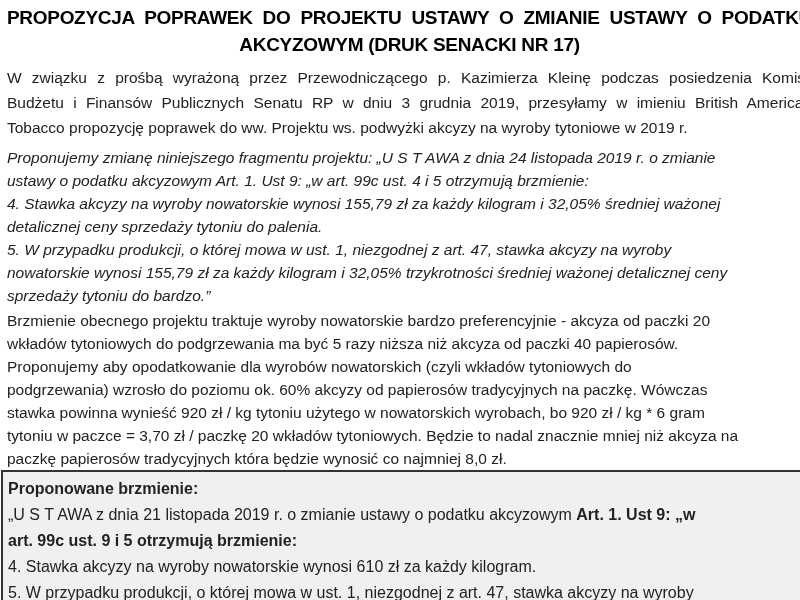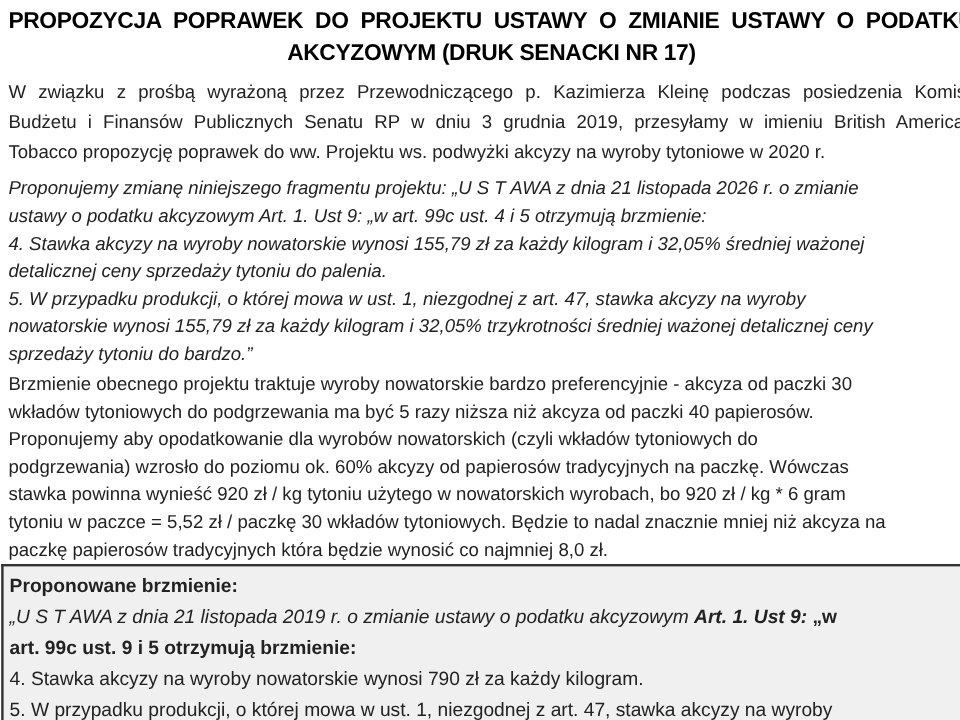--- a/index.html
+++ b/index.html
@@ -13,21 +13,21 @@
     color: #222222;
   }
   .doc {
     width: 805px;
     padding: 4px 0 0 7px;
     box-sizing: content-box;
   }
   .line { white-space: nowrap; }
   .line.jl { text-align: justify; text-align-last: justify; }
   .sb { font-weight: 700; }
-  .si { font-style: italic; }
+  .si { }
 
   .title {
     font-weight: 700;
     font-size: 19px;
     line-height: 27px;
     letter-spacing: -0.3px;
     color: #000000;
     margin: 0 0 7px 0;
   }
   .title .line { text-align: center; }
@@ -61,47 +61,47 @@
   <div class="doc">
 
     <div class="title">
         <div class="line jl"><span class="">PROPOZYCJA POPRAWEK DO PROJEKTU USTAWY O ZMIANIE USTAWY O PODATKU</span></div>
         <div class="line"><span class="">AKCYZOWYM (DRUK SENACKI NR 17)</span></div>
       </div>
 
     <div class="para p1">
         <div class="line jl"><span class="">W związku z prośbą wyrażoną przez Przewodniczącego p. Kazimierza Kleinę podczas posiedzenia Komisji</span></div>
         <div class="line jl"><span class="">Budżetu i Finansów Publicznych Senatu RP w dniu 3 grudnia 2019, przesyłamy w imieniu British American</span></div>
-        <div class="line"><span class="">Tobacco propozycję poprawek do ww. Projektu ws. podwyżki akcyzy na wyroby tytoniowe w 2020 r.</span></div>
+        <div class="line"><span class="">Tobacco propozycję poprawek do ww. Projektu ws. podwyżki akcyzy na wyroby tytoniowe w 2019 r.</span></div>
       </div>
 
     <div class="para p2">
-        <div class="line"><span class="">Proponujemy zmianę niniejszego fragmentu projektu: „U S T AWA z dnia 21 listopada 2026 r. o zmianie</span></div>
+        <div class="line"><span class="">Proponujemy zmianę niniejszego fragmentu projektu: „U S T AWA z dnia 24 listopada 2019 r. o zmianie</span></div>
         <div class="line"><span class="">ustawy o podatku akcyzowym Art. 1. Ust 9: „w art. 99c ust. 4 i 5 otrzymują brzmienie:</span></div>
         <div class="line"><span class="">4. Stawka akcyzy na wyroby nowatorskie wynosi 155,79 zł za każdy kilogram i 32,05% średniej ważonej</span></div>
         <div class="line"><span class="">detalicznej ceny sprzedaży tytoniu do palenia.</span></div>
         <div class="line"><span class="">5. W przypadku produkcji, o której mowa w ust. 1, niezgodnej z art. 47, stawka akcyzy na wyroby</span></div>
         <div class="line"><span class="">nowatorskie wynosi 155,79 zł za każdy kilogram i 32,05% trzykrotności średniej ważonej detalicznej ceny</span></div>
         <div class="line"><span class="">sprzedaży tytoniu do bardzo.”</span></div>
       </div>
 
     <div class="para p3">
-        <div class="line"><span class="">Brzmienie obecnego projektu traktuje wyroby nowatorskie bardzo preferencyjnie - akcyza od paczki 30</span></div>
+        <div class="line"><span class="">Brzmienie obecnego projektu traktuje wyroby nowatorskie bardzo preferencyjnie - akcyza od paczki 20</span></div>
         <div class="line"><span class="">wkładów tytoniowych do podgrzewania ma być 5 razy niższa niż akcyza od paczki 40 papierosów.</span></div>
         <div class="line"><span class="">Proponujemy aby opodatkowanie dla wyrobów nowatorskich (czyli wkładów tytoniowych do</span></div>
         <div class="line"><span class="">podgrzewania) wzrosło do poziomu ok. 60% akcyzy od papierosów tradycyjnych na paczkę. Wówczas</span></div>
         <div class="line"><span class="">stawka powinna wynieść 920 zł / kg tytoniu użytego w nowatorskich wyrobach, bo 920 zł / kg * 6 gram</span></div>
-        <div class="line"><span class="">tytoniu w paczce = 5,52 zł / paczkę 30 wkładów tytoniowych. Będzie to nadal znacznie mniej niż akcyza na</span></div>
+        <div class="line"><span class="">tytoniu w paczce = 3,70 zł / paczkę 20 wkładów tytoniowych. Będzie to nadal znacznie mniej niż akcyza na</span></div>
         <div class="line"><span class="">paczkę papierosów tradycyjnych która będzie wynosić co najmniej 8,0 zł.</span></div>
       </div>
 
     <div class="box">
       <div class="heading">Proponowane brzmienie:</div>
       <div>
           <div class="line"><span class="si">„U S T AWA z dnia 21 listopada 2019 r. o zmianie ustawy o podatku akcyzowym </span><span class="sb si">Art. 1. Ust 9: </span><span class="sb ">„w</span></div>
           <div class="line"><span class="sb ">art. 99c ust. 9 i 5 otrzymują brzmienie:</span></div>
-          <div class="line"><span class="">4. Stawka akcyzy na wyroby nowatorskie wynosi 790 zł za każdy kilogram.</span></div>
+          <div class="line"><span class="">4. Stawka akcyzy na wyroby nowatorskie wynosi 610 zł za każdy kilogram.</span></div>
           <div class="line"><span class="">5. W przypadku produkcji, o której mowa w ust. 1, niezgodnej z art. 47, stawka akcyzy na wyroby</span></div>
         </div>
     </div>
 
   </div>
 </div>
 
 </body></html>

